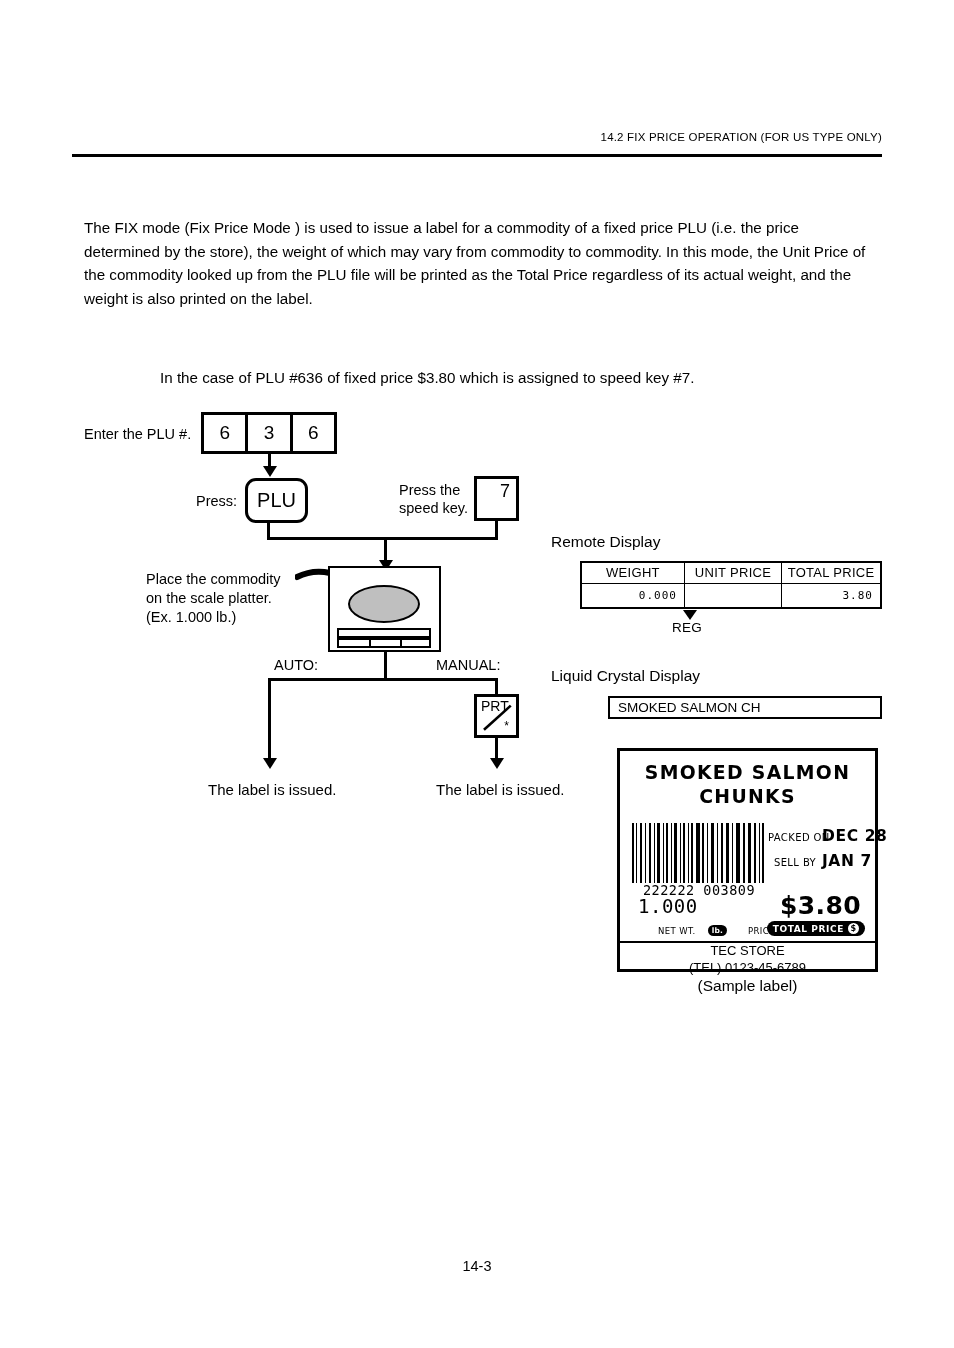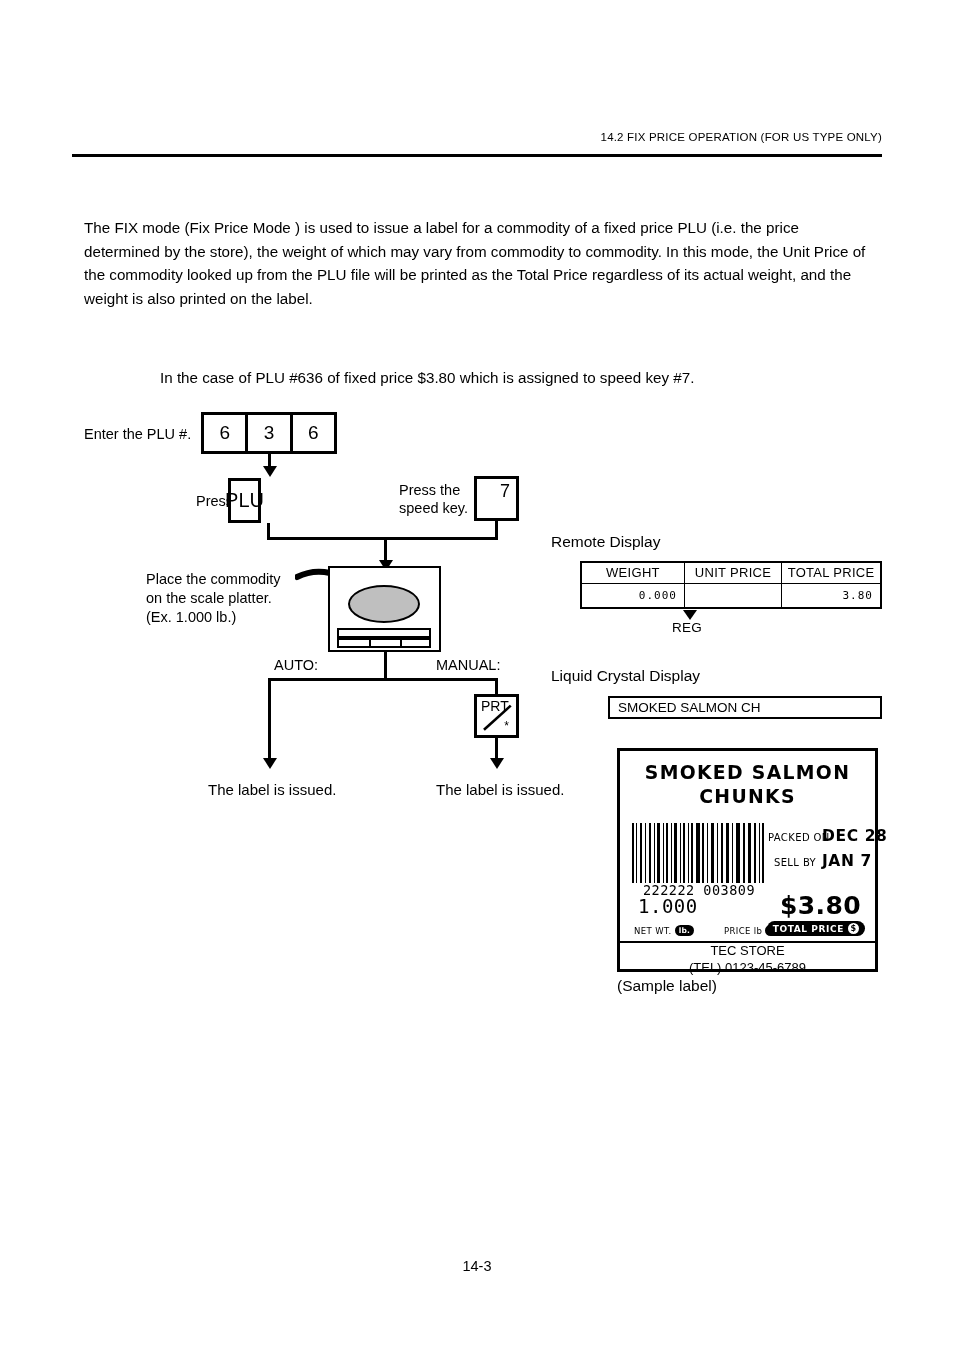--- a/index.html
+++ b/index.html
@@ -293,21 +293,22 @@
     letter-spacing: 0.4px;
   }
   .tiny-lbl {
     position: absolute;
     font-family: "DejaVu Sans", sans-serif;
     font-size: 8.5px;
     letter-spacing: 0.4px;
     white-space: nowrap;
     display: flex;
     align-items: center;
-    gap: 3px;
+    gap: 12px;
+    margin-left: 24px;
   }
   .pill {
     display: inline-block;
     background: #000;
     color: #fff;
     border-radius: 7px;
     font-size: 7.5px;
     font-weight: bold;
     padding: 1px 4px 1px 4px;
     line-height: 9px;
@@ -359,20 +360,21 @@
     text-align: center;
     font-family: "Liberation Sans", sans-serif;
     font-size: 13px;
     line-height: 16.5px;
   }
   .sample-caption {
     position: absolute;
     left: 617px;
     top: 977px;
     width: 261px;
+    text-align: center;
     font-size: 15.5px;
   }
 
   .page-number {
     position: absolute;
     left: 0;
     top: 1258px;
     width: 954px;
     text-align: center;
     font-size: 14.5px;
@@ -397,21 +399,21 @@
     <div class="keybox digits" style="left:201px; top:412px; width:136px; height:42px;">
       <div class="digitcell">6</div>
       <div class="digitcell">3</div>
       <div class="digitcell">6</div>
     </div>
 
     <div class="line-v" style="left:268px; top:454px; height:14px;"></div>
     <div class="arrowhead" style="left:263px; top:466px;"></div>
 
     <div class="lbl" style="left:188px; top:492px;">Press:</div>
-    <div class="keybox" style="left:228px; top:478px; width:33px; height:45px; font-size:20px;">
+    <div class="keybox" style="left:245px; top:478px; width:63px; height:45px; font-size:20px;border-radius:11px;">
       <span>PLU</span>
     </div>
 
     <div class="lbl" style="left:391px; top:481px;">Press the</div>
     <div class="lbl" style="left:391px; top:499px;">speed key.</div>
     <div class="keybox" style="left:474px; top:476px; width:45px; height:45px;">
       <span class="speedkey-num">7</span>
     </div>
 
     <div class="line-v" style="left:267px; top:523px; height:17px;"></div>

